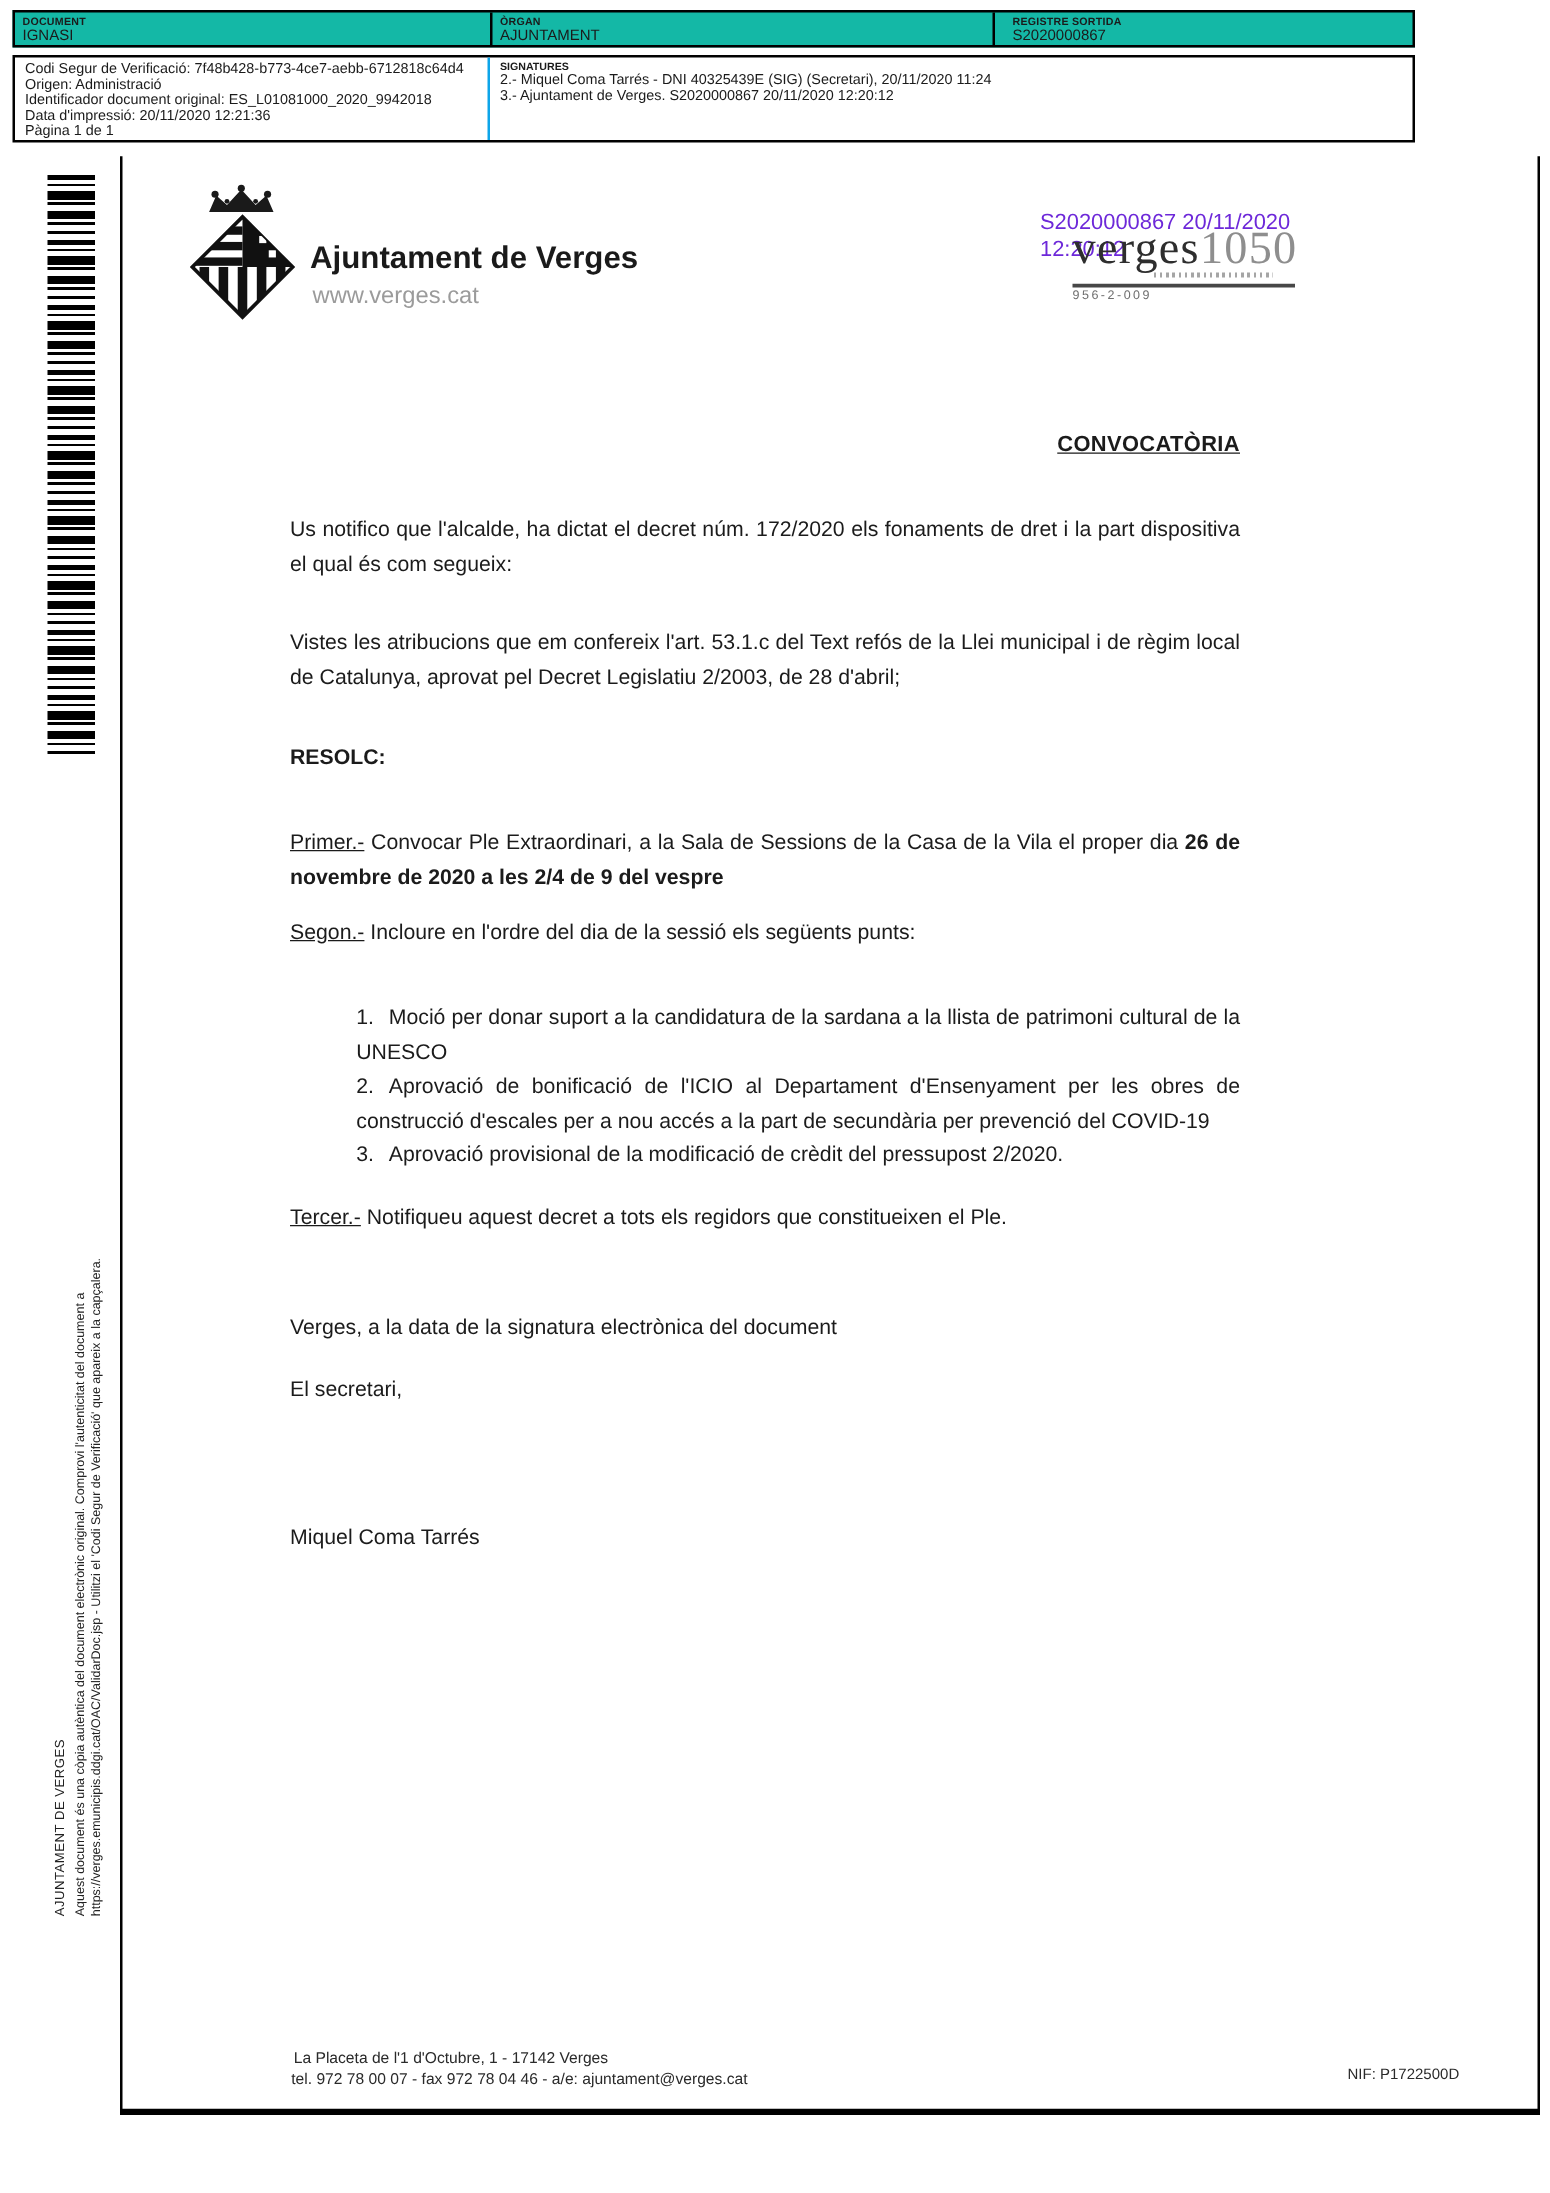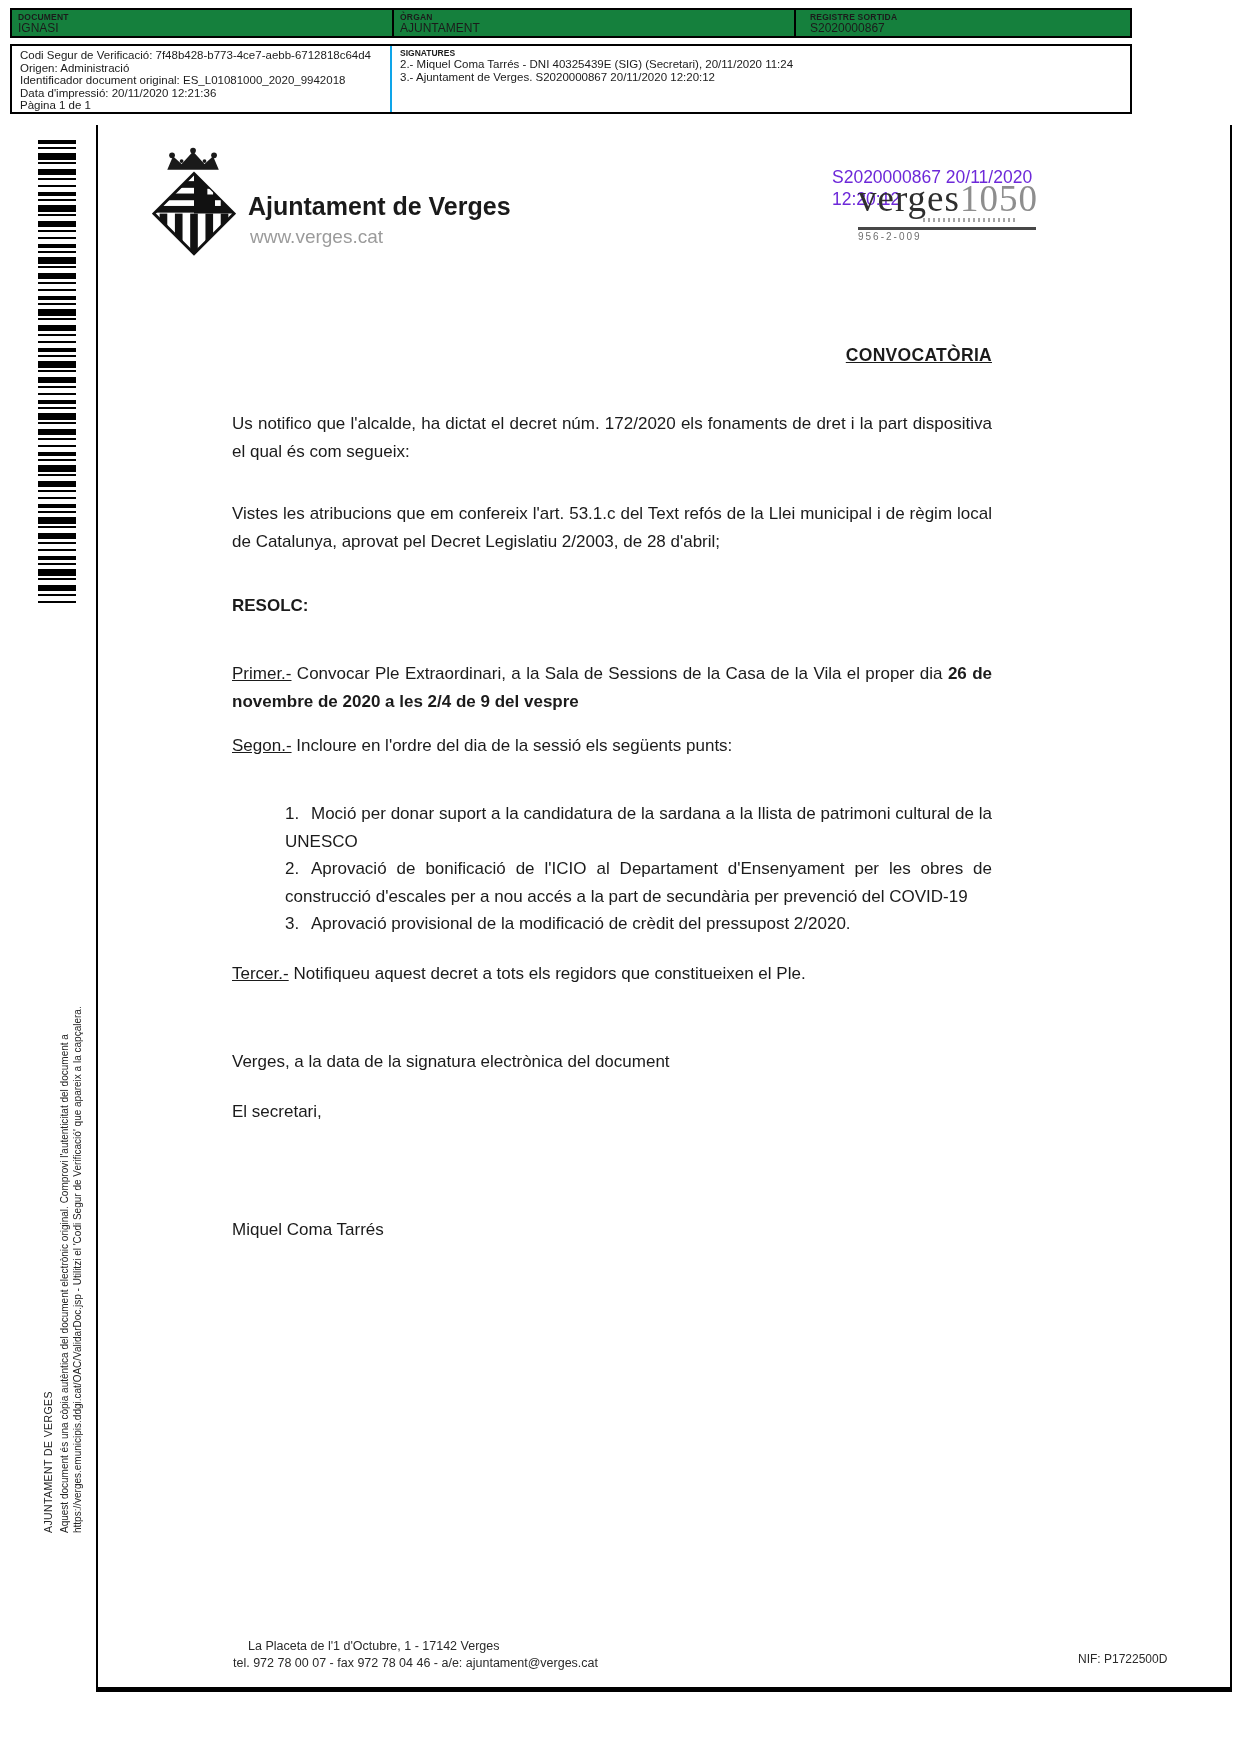--- a/index.html
+++ b/index.html
@@ -2,21 +2,21 @@
 <html><head>
 <meta charset="utf-8">
 <style>
   html,body{margin:0;padding:0;background:#ffffff;}
   .page{
     position:relative;width:1240px;height:1754px;background:#fff;overflow:hidden;
     font-family:"Liberation Sans",sans-serif;color:#1b1b1b;
   }
   
   .meta-table{position:absolute;left:10px;top:8px;width:1122px;height:30px;
-    border:2px solid #000;display:flex;box-sizing:border-box;background:#15803d;}
+    border:2px solid #000;display:flex;box-sizing:border-box;background:#14b8a6;}
   .meta-cell{box-sizing:border-box;padding:2px 6px 1px 6px;overflow:hidden;}
   .meta-cell + .meta-cell{border-left:2px solid #000;}
   .mc1{width:380px;} .mc2{width:402px;} .mc3{flex:1;padding-left:14px;}
   .meta-label{font-size:8.5px;font-weight:bold;letter-spacing:.2px;line-height:10px;}
   .meta-value{font-size:12px;line-height:13px;}
   .verif-table{position:absolute;left:10px;top:44px;width:1122px;height:70px;
     border:2px solid #000;display:flex;box-sizing:border-box;background:#fff;}
   .verif-left{width:380px;box-sizing:border-box;padding:3px 8px;border-right:2px solid #0ea5e9;}
   .verif-right{flex:1;box-sizing:border-box;padding:2px 8px;}
   .vline{font-size:11.5px;line-height:12.6px;white-space:nowrap;}
@@ -171,18 +171,18 @@
 
   <div class="bp" style="top:960px;"><span class="ul">Tercer.-</span><span> Notifiqueu aquest decret a tots els regidors que constitueixen el Ple.</span></div>
 
   <div class="bp" style="top:1048px;">Verges, a la data de la signatura electrònica del document</div>
 
   <div class="bp" style="top:1098px;">El secretari,</div>
 
   <div class="bp" style="top:1216px;">Miquel Coma Tarrés</div>
 
   <div class="footer-addr">
-    <div style="margin-left:15px;">La Placeta de l'1 d'Octubre, 1 - 17142 Verges</div>
+    <div style="margin-left:2px;">La Placeta de l'1 d'Octubre, 1 - 17142 Verges</div>
     <div>tel. 972 78 00 07 - fax 972 78 04 46 - a/e: ajuntament@verges.cat</div>
   </div>
   <div class="footer-nif">NIF: P1722500D</div>
 
 </div>
 
 </body></html>

